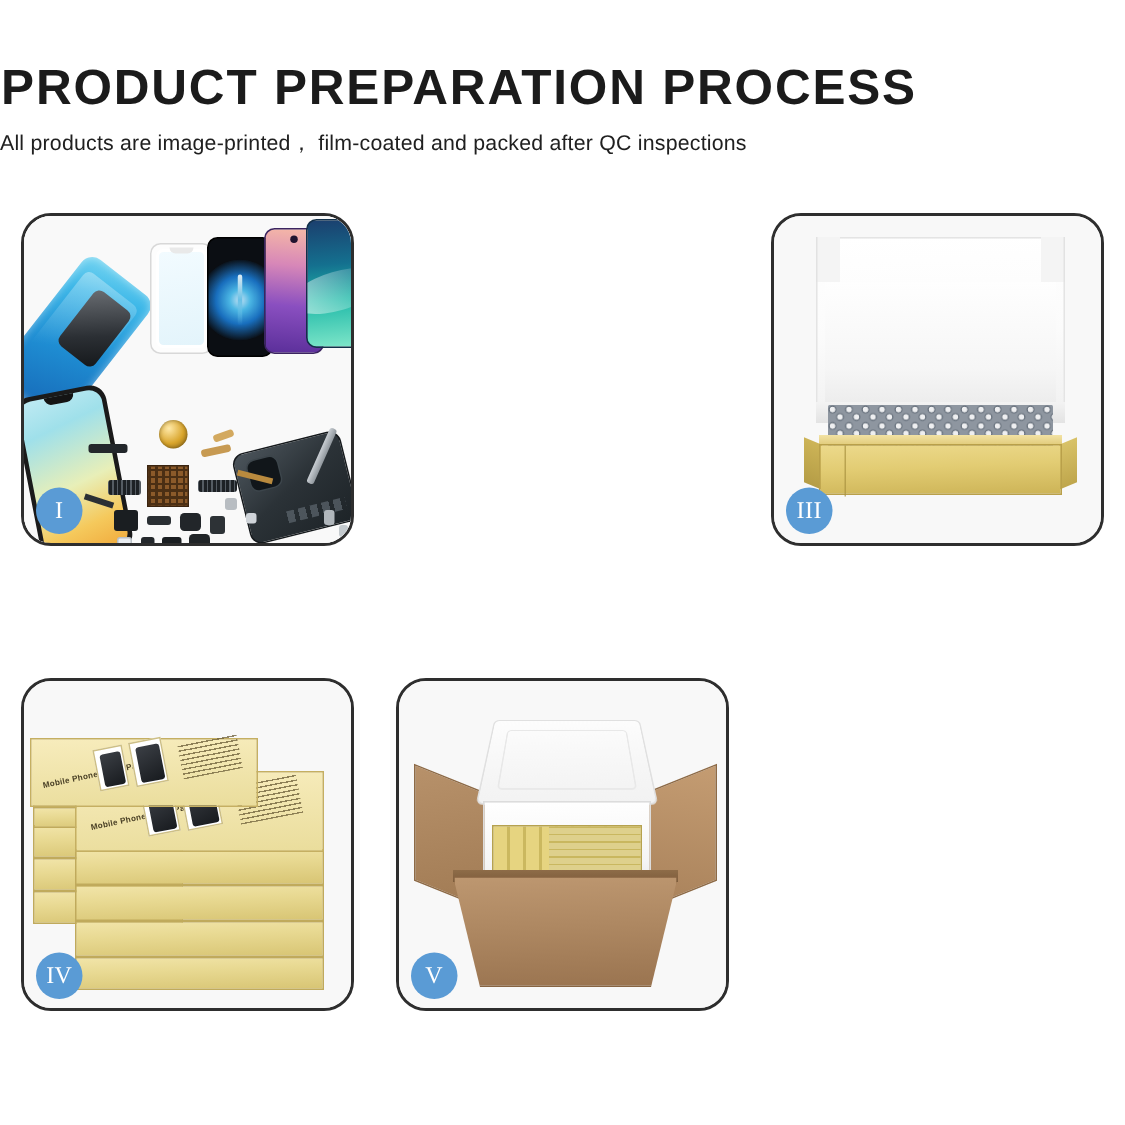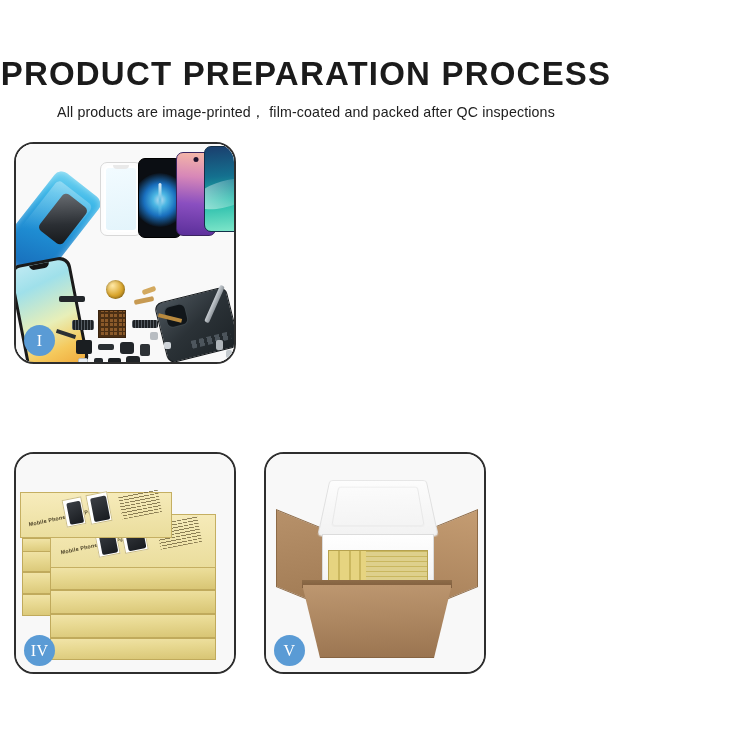--- a/index.html
+++ b/index.html
@@ -10,35 +10,34 @@
     font-family: "Liberation Sans", sans-serif;
     overflow: hidden;
   }
   #page {
     position: relative;
     width: 750px; height: 750px;
     background: #ffffff;
   }
 
   
-  #header { position: absolute; left: 0; top: 16px; width: 612px; }
+  #header { position: absolute; left: 0; top: 0; width: 612px; }
   #page-title {
     text-align: center;
     font-size: 33px;
     font-weight: 700;
     letter-spacing: 1.2px;
     color: #1b1b1b;
     margin: 0;
     padding-top: 38px;
     line-height: 40px;
     white-space: nowrap;
     font-family: "Liberation Sans", sans-serif;
   }
   #page-subtitle {
-    text-align: center;
     font-size: 14.2px;
     font-weight: 400;
     color: #202020;
     margin: 0;
     padding-top: 9px;
     line-height: 18px;
     white-space: nowrap;
     letter-spacing: 0.15px;
   }
 
@@ -562,20 +561,35 @@
         <div class="p1-part p1-pb15"></div>
         <div class="p1-part p1-pb16"></div>
         <div class="p1-part p1-pb17"></div>
         <div class="p1-flex1"></div>
         <div class="p1-flex2"></div>
       </div>
       <div class="badge">I</div>
     </div>
 
 
+    <div class="panel r0 c2">
+      <div class="panel-art">
+        <div class="p3-lid"></div>
+        <div class="p3-lid-flapL"></div>
+        <div class="p3-lid-flapR"></div>
+        <div class="p3-foam"></div>
+        <div class="p3-innerwall"></div>
+        <div class="p3-bubblefill"></div>
+        <div class="p3-boxlip"></div>
+        <div class="p3-boxLside"></div>
+        <div class="p3-boxRside"></div>
+        <div class="p3-boxfront"></div>
+      </div>
+      <div class="badge">III</div>
+    </div>
 
     <div class="panel r1 c0">
       <div class="panel-art p4-stack">
 
         <div class="p4-box" style="left:6px;  top:96px;  width:100px; height:22px;"></div>
         <div class="p4-box" style="left:6px;  top:118px; width:100px; height:22px;"></div>
         <div class="p4-box" style="left:6px;  top:140px; width:100px; height:22px;"></div>
         <div class="p4-box" style="left:6px;  top:62px;  width:100px; height:22px;"></div>
         <div class="p4-box" style="left:6px;  top:84px;  width:100px; height:14px;"></div>
 

